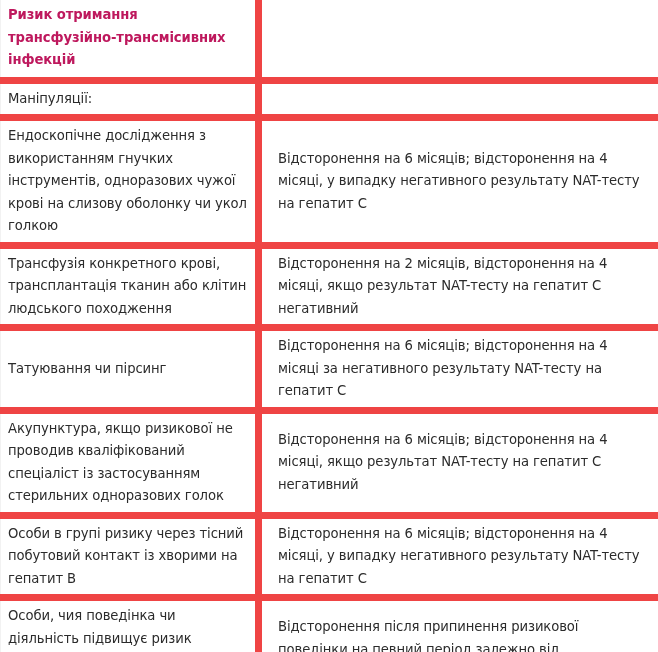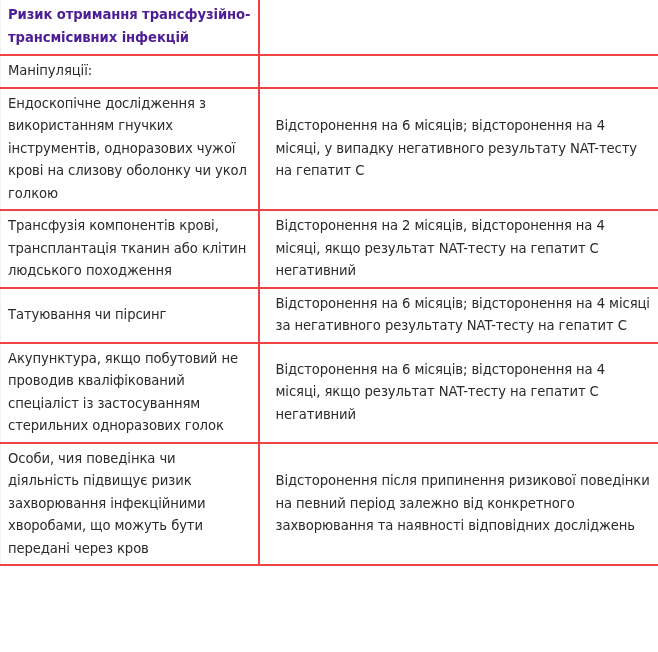--- a/index.html
+++ b/index.html
@@ -19,29 +19,29 @@
       width: 658px;
       table-layout: fixed;
       font-size: 13.2px;
       line-height: 22.5px;
       letter-spacing: -0.1px;
     }
     table.risk-table col.c1 { width: 258px; }
     table.risk-table col.c2 { width: 400px; }
     table.risk-table td,
     table.risk-table th {
-      border: 2px solid #ef4444;
+      border: 7px solid #ef4444;
       padding: 4px 7px 4px 7px;
       vertical-align: middle;
       text-align: left;
       font-weight: normal;
     }
     table.risk-table th {
       font-weight: bold;
-      color: #4c1d95;
+      color: #be185d;
       padding-top: 4px;
       padding-bottom: 5px;
     }
     table.risk-table td.value {
       padding-left: 16px;
       padding-right: 8px;
     }
     table.risk-table tr.first td,
     table.risk-table tr.first th { border-top: none; }
     table.risk-table td:first-child,
@@ -64,29 +64,33 @@
   </tr>
   <tr style="height:32px;">
     <td>Маніпуляції:</td>
     <td></td>
   </tr>
   <tr style="height:118px;">
     <td>Ендоскопічне дослідження з використанням гнучких інструментів, одноразових чужої крові на слизову оболонку чи укол голкою</td>
     <td class="value">Відсторонення на 6 місяців; відсторонення на 4 місяці, у випадку негативного результату NAT-тесту на гепатит С</td>
   </tr>
   <tr style="height:75px;">
-    <td>Трансфузія компонентів крові, трансплантація тканин або клітин людського походження</td>
+    <td>Трансфузія конкретного крові, трансплантація тканин або клітин людського походження</td>
     <td class="value">Відсторонення на 2 місяців, відсторонення на 4 місяці, якщо результат NAT-тесту на гепатит С негативний</td>
   </tr>
   <tr style="height:53px;">
     <td>Татуювання чи пірсинг</td>
     <td class="value">Відсторонення на 6 місяців; відсторонення на 4 місяці за негативного результату NAT-тесту на гепатит С</td>
   </tr>
   <tr style="height:98px;">
-    <td>Акупунктура, якщо побутовий не проводив кваліфікований спеціаліст із застосуванням стерильних одноразових голок</td>
+    <td>Акупунктура, якщо ризикової не проводив кваліфікований спеціаліст із застосуванням стерильних одноразових голок</td>
     <td class="value">Відсторонення на 6 місяців; відсторонення на 4 місяці, якщо результат NAT-тесту на гепатит С негативний</td>
+  </tr>
+  <tr style="height:74px;">
+    <td>Особи в групі ризику через тісний побутовий контакт із хворими на гепатит В</td>
+    <td class="value">Відсторонення на 6 місяців; відсторонення на 4 місяці, у випадку негативного результату NAT-тесту на гепатит С</td>
   </tr>
   <tr style="height:96px;">
     <td>Особи, чия поведінка чи діяльність підвищує ризик захворювання інфекційними хворобами, що можуть бути передані через кров</td>
     <td class="value">Відсторонення після припинення ризикової поведінки на певний період залежно від конкретного захворювання та наявності відповідних досліджень</td>
   </tr>
 </tbody>
   </table>
 
 </body></html>

